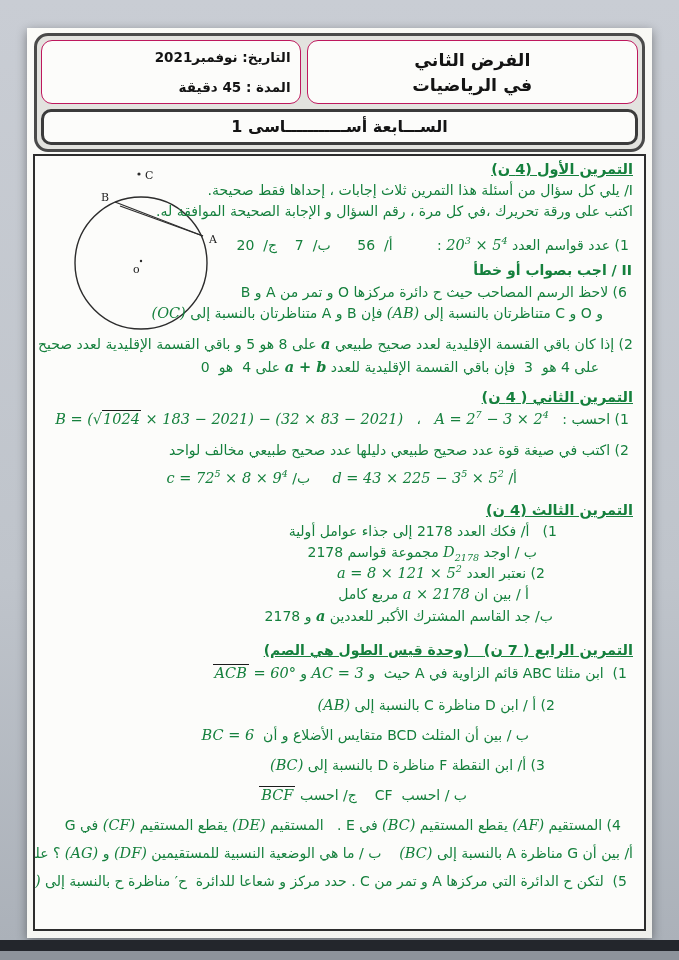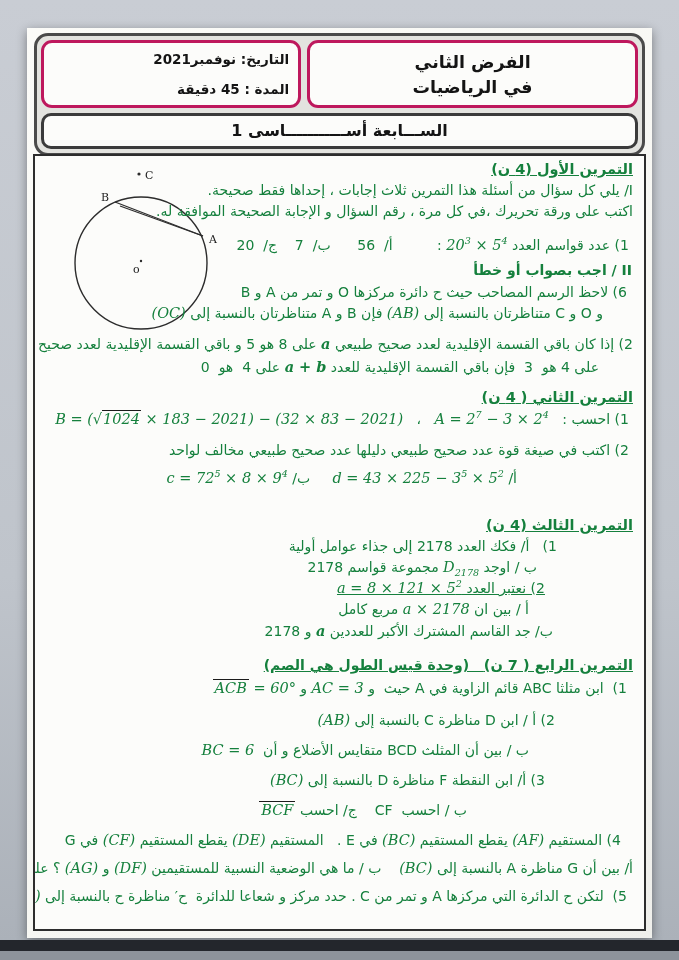--- a/index.html
+++ b/index.html
@@ -8,21 +8,21 @@
   .paper{position:absolute;left:27px;top:28px;width:625px;height:910px;
          background:linear-gradient(135deg,#fbfbf8 0%,#f6f6f2 70%,#efefeb 100%);
          box-shadow:0 3px 10px rgba(0,0,0,.4);}
   .bottom-band{position:absolute;left:0;top:940px;width:679px;height:11px;background:#23262c;}
   .bottom-band2{position:absolute;left:0;top:951px;width:679px;height:9px;background:#8d939b;}
 
   
   .hdr{position:absolute;left:7px;top:5px;right:7px;border:3px solid #4a4a4a;border-radius:14px;
        padding:4px 4px 4px;background:#e3e3df;}
   .hrow{display:flex;direction:rtl;gap:6px;}
-  .hbox{border:3px solid #be185d;border-radius:11px;background:#fcfcfa;padding:5px 9px;
+  .hbox{border:1px solid #be185d;border-radius:11px;background:#fcfcfa;padding:5px 9px;
         color:#141414;font-weight:bold;}
   .hbox.school{flex:1.35;text-align:right;font-size:15px;line-height:24px;}
   .hbox.school .l2{margin-top:6px;}
   .hbox.title{flex:1.30;text-align:center;font-size:17.5px;line-height:25px;padding-top:7px;}
   .hbox.date{flex:1.0;text-align:right;font-size:13.5px;line-height:22px;}
   .hbox.date .l2{margin-top:8px;}
   .band{margin-top:5px;border:3px solid #3b3b3b;border-radius:10px;background:#fcfcfa;
         direction:rtl;text-align:center;font-weight:bold;font-size:16px;color:#141414;padding:5px 0 6px;}
 
   
@@ -87,24 +87,24 @@
           <div class="ln" style="margin-top: 9px; padding-right: 2px;"><span>2) إذا كان باقي القسمة الإقليدية لعدد صحيح طبيعي </span><span class="m mb">a</span><span> على 8 هو 5 و باقي القسمة الإقليدية لعدد صحيح طبيعي </span></div>
           <div class="ln" style="margin-top: 1px; padding-right: 36px;"><span>على 4 هو &nbsp;3&nbsp; فإن باقي القسمة الإقليدية للعدد </span><span class="m mb">a + b</span><span> على 4 &nbsp;هو &nbsp;0</span></div>
         </div>
         <div>
           <div class="ln" style="margin-top: 9px; padding-right: 2px;"><span class="t">التمرين الثاني ( 4 ن)</span></div>
           <div class="ln" style="margin-top: 1px; padding-right: 6px;"><span>1) احسب :&nbsp;&nbsp; </span><span class="m">A = 2<sup>7</sup> − 3 × 2<sup>4</sup></span><span> &nbsp;&nbsp;،&nbsp;&nbsp; </span><span class="m">B = (√<span class="rad">1024</span> × 183 − 2021) − (32 × 83 − 2021)</span></div>
           <div class="ln" style="margin-top: 10px; padding-right: 6px;"><span>2) اكتب في صيغة قوة عدد صحيح طبيعي دليلها عدد صحيح طبيعي مخالف لواحد</span></div>
           <div class="ln" style="margin-top: 7px; padding-right: 118px;"><span>أ/ </span><span class="m">d = 43 × 225 − 3<sup>5</sup> × 5<sup>2</sup></span><span> &nbsp;&nbsp;&nbsp; ب/ </span><span class="m">c = 72<sup>5</sup> × 8 × 9<sup>4</sup></span></div>
         </div>
         <div>
-          <div class="ln" style="margin-top: 26px; padding-right: 2px;"><span class="t">التمرين الثالث (4 ن)</span></div>
+          <div class="ln" style="margin-top: 11px; padding-right: 2px;"><span class="t">التمرين الثالث (4 ن)</span></div>
           <div class="ln" style="padding-right: 78px;"><span>1) &nbsp;&nbsp;أ/ فكك العدد 2178 إلى جذاء عوامل أولية</span></div>
           <div class="ln" style="padding-right: 98px;"><span>ب / اوجد </span><span class="m">D<sub>2178</sub></span><span> مجموعة قواسم 2178</span></div>
-          <div class="ln" style="padding-right: 90px; text-decoration: underline;"><span>2) نعتبر العدد </span><span class="m">a = 8 × 121 × 5<sup>2</sup></span></div>
+          <div class="ln" style="padding-right: 90px;"><span>2) نعتبر العدد </span><span class="m">a = 8 × 121 × 5<sup>2</sup></span></div>
           <div class="ln" style="padding-right: 106px;"><span>أ / بين ان </span><span class="m">a × 2178</span><span> مربع كامل</span></div>
           <div class="ln" style="padding-right: 82px;"><span>ب/ جد القاسم المشترك الأكبر للعددين </span><span class="m mb">a</span><span> و 2178</span></div>
         </div>
         <div>
           <div class="ln" style="margin-top: 13px; padding-right: 2px; text-decoration: underline;"><span class="t">التمرين الرابع ( 7 ن)</span><span class="b">&nbsp;&nbsp; (وحدة قيس الطول هي الصم)</span></div>
           <div class="ln" style="margin-top: 2px; padding-right: 8px;"><span>1) &nbsp;ابن مثلثا ABC قائم الزاوية في A حيث &nbsp;و </span><span class="m">AC = 3</span><span> و </span><span class="m"><span class="ov">ACB</span> = 60°</span></div>
           <div class="ln" style="margin-top: 11px; padding-right: 80px;"><span>2) أ / ابن D مناظرة C بالنسبة إلى </span><span class="m">(AB)</span></div>
           <div class="ln" style="margin-top: 9px; padding-right: 106px;"><span>ب / بين أن المثلث BCD متقايس الأضلاع و أن &nbsp;</span><span class="m">BC = 6</span></div>
           <div class="ln" style="margin-top: 9px; padding-right: 90px;"><span>3) أ/ ابن النقطة F مناظرة D بالنسبة إلى </span><span class="m">(BC)</span></div>
           <div class="ln" style="margin-top: 9px; padding-right: 168px;"><span>ب / احسب &nbsp;CF &nbsp;&nbsp; ج/ احسب </span><span class="m"><span class="ov">BCF</span></span></div>

